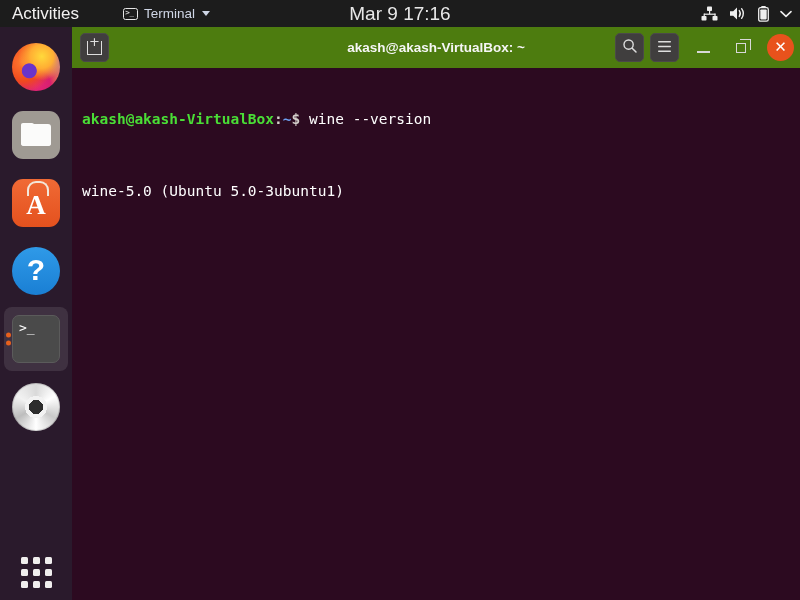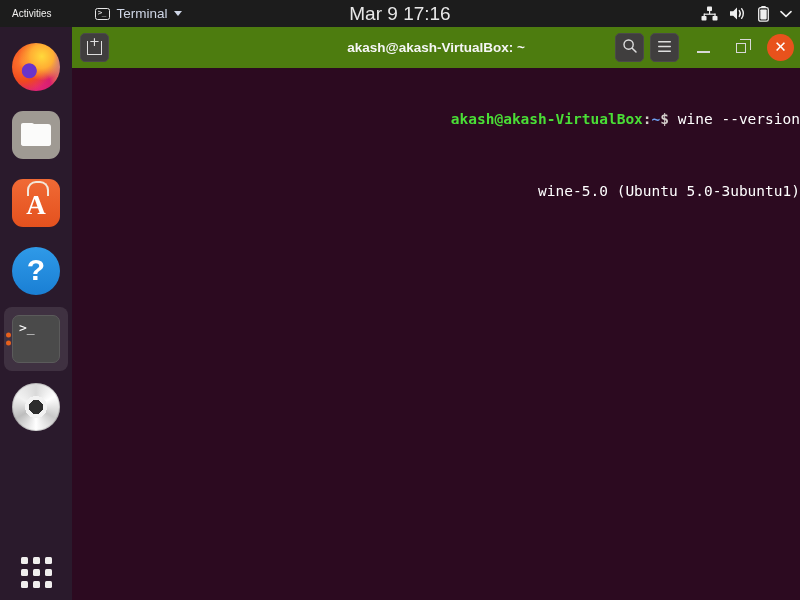--- a/index.html
+++ b/index.html
@@ -23,21 +23,21 @@
     color: #ffffff;
     font-size: 13.5px;
     z-index: 50;
   }
   #activities-btn {
     padding: 0 10px 0 12px;
     height: 27px;
     display: flex;
     align-items: center;
     color: #f2f1f0;
-    font-size: 10px;
+    font-size: 17px;
   }
   #app-menu {
     display: flex;
     align-items: center;
     gap: 6px;
     margin-left: 28px;
     height: 15px;
     padding: 0 6px;
     color: #cfd6e6;
     font-size: 13.5px;
@@ -346,29 +346,28 @@
   #term-body {
     flex: 1;
     background: #2c0a20;
     padding: 6px 0 0 10px;
     font-family: "DejaVu Sans Mono", monospace;
     font-size: 14.5px;
     line-height: 18px;
     color: #d4cfcb;
     overflow: hidden;
     white-space: pre;
-    text-align: right;
   }
   .ln { display: block; height: 18px; }
   .c-user { color: #4ade36; font-weight: bold; }
   .c-colon { color: #d4cfcb; font-weight: bold; }
   .c-path { color: #6d9ff0; font-weight: bold; }
   .c-dollar { color: #d4cfcb; font-weight: bold; }
   .c-cmd { color: #ffffff; }
-  .c-out { color: #ffffff; margin-left: 26px; }
+  .c-out { color: #ffffff; }
   .cursor {
     display: inline-block;
     width: 8px; height: 16px;
     border: 1.5px solid #f0f0f0;
     vertical-align: -3px;
     margin-left: 1px;
   }
 </style>
 </head>
 <body>

